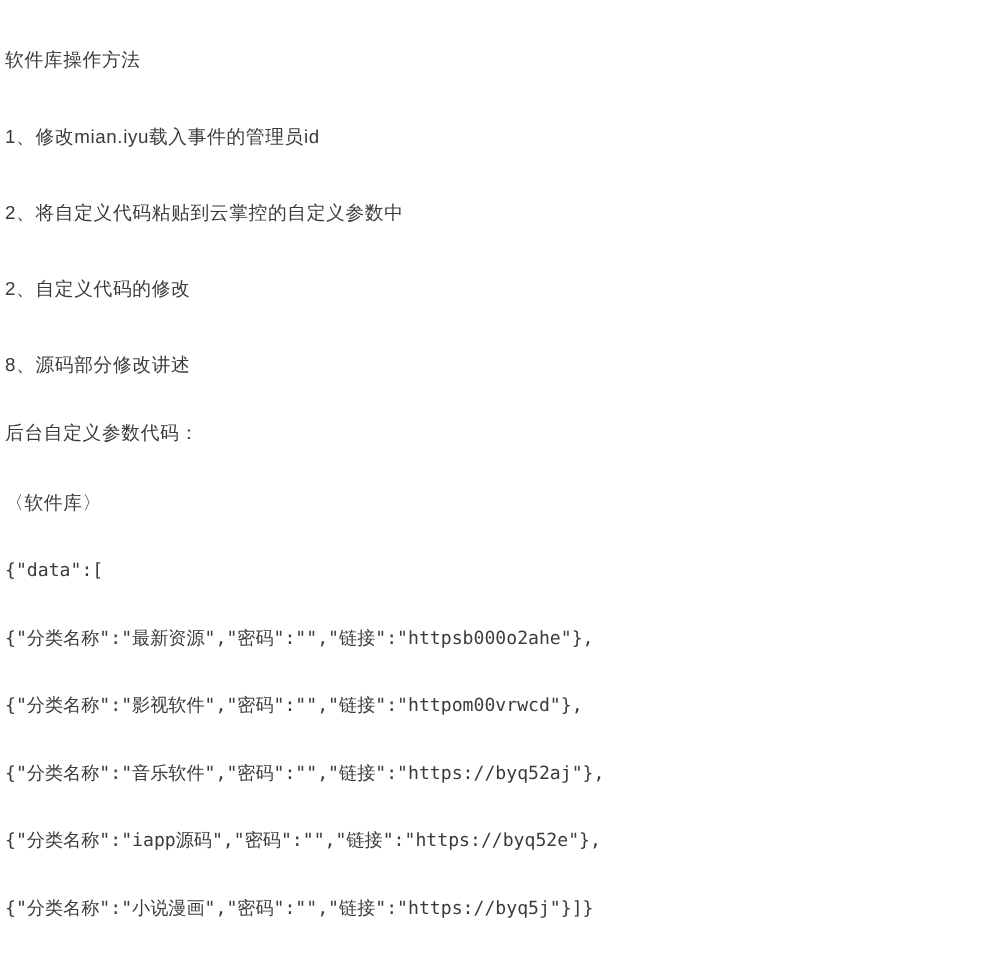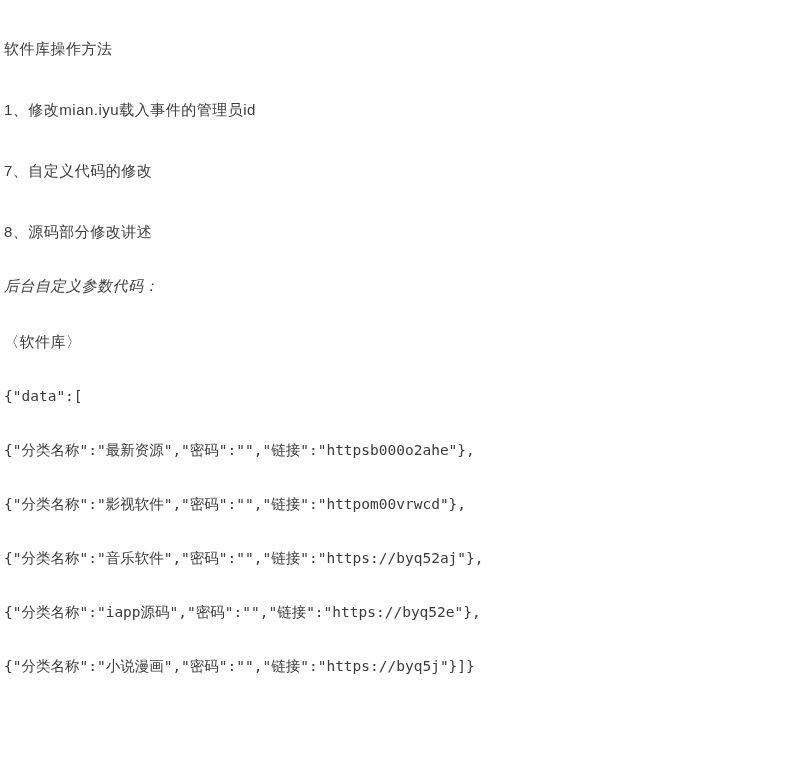--- a/index.html
+++ b/index.html
@@ -35,21 +35,20 @@
     letter-spacing: 0.5px;
   }
   .step {
     margin-bottom: 32px;
     letter-spacing: 0.5px;
     margin-top: 39px;
   }
   .sub {
     margin-bottom: 34px;
     letter-spacing: 0.5px;
-    font-style: italic;
   }
   .tag {
     margin-bottom: 32px;
     letter-spacing: 0.5px;
   }
   .code {
     font-family: "DejaVu Sans Mono", "Liberation Mono", monospace;
     font-size: 14.5px;
     letter-spacing: 0px;
     margin-bottom: 32px;
@@ -60,21 +59,22 @@
   }
 </style>
 </head>
 <body>
 
 <div class="page">
 
   <div class="line title">软件库操作方法</div>
 
   <div class="line step">1、修改mian.iyu载入事件的管理员id</div>
-  <div class="line step">7、自定义代码的修改</div>
+  <div class="line step">2、将自定义代码粘贴到云掌控的自定义参数中</div>
+  <div class="line step">2、自定义代码的修改</div>
   <div class="line step">8、源码部分修改讲述</div>
 
   <div class="line sub">后台自定义参数代码：</div>
 
   <div class="line tag">〈软件库〉</div>
 
   <div class="line code">{"data":[</div>
   <div class="line code">{"分类名称":"最新资源","密码":"","链接":"httpsb000o2ahe"},</div>
   <div class="line code">{"分类名称":"影视软件","密码":"","链接":"httpom00vrwcd"},</div>
   <div class="line code">{"分类名称":"音乐软件","密码":"","链接":"https://byq52aj"},</div>

